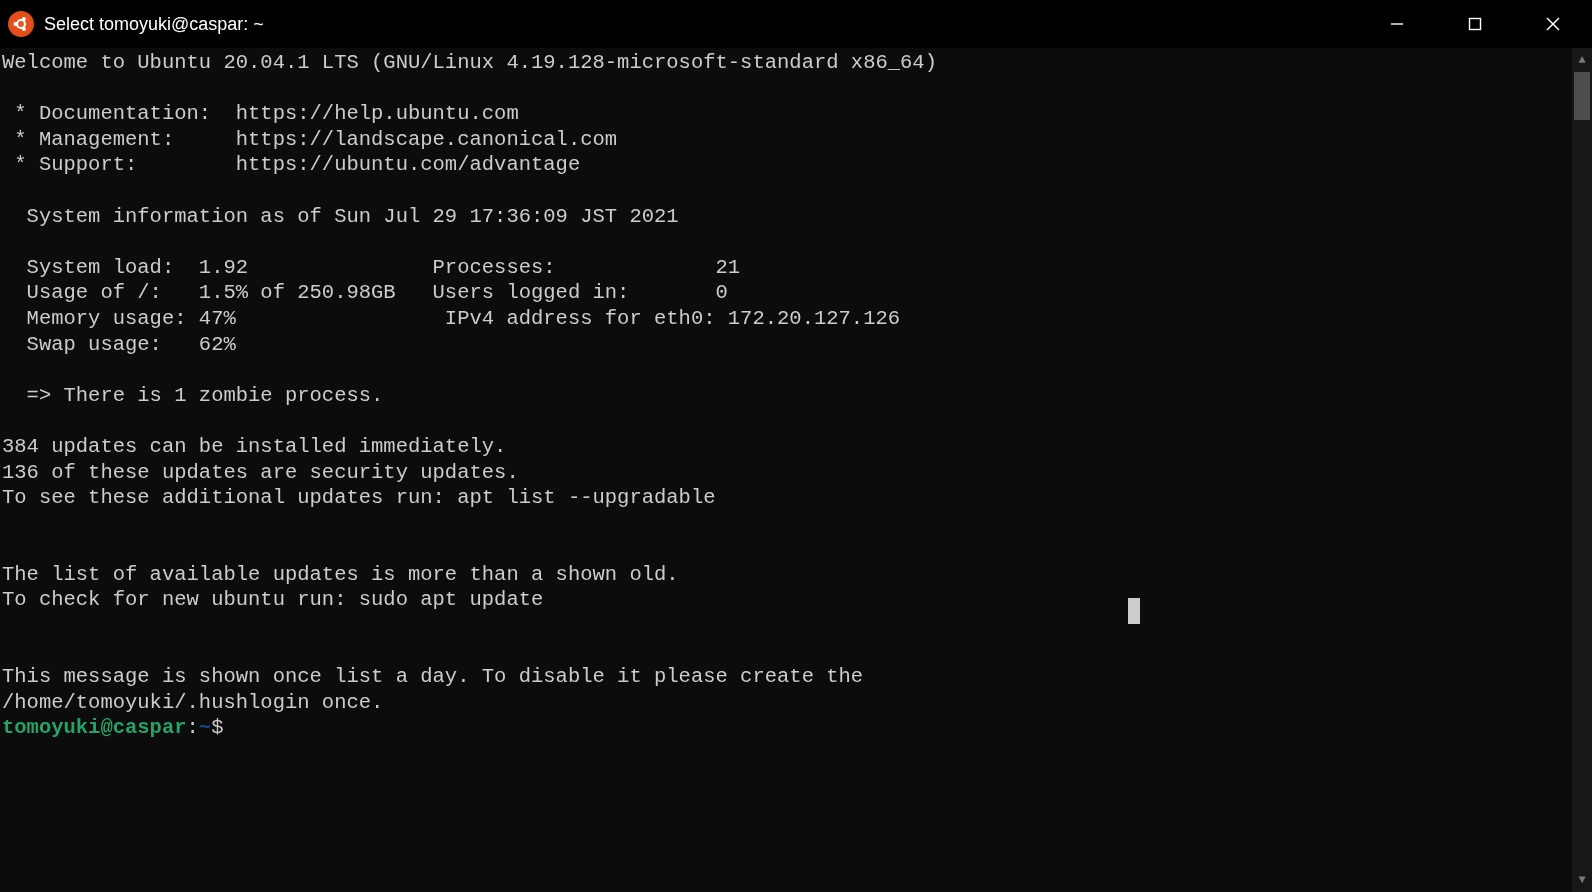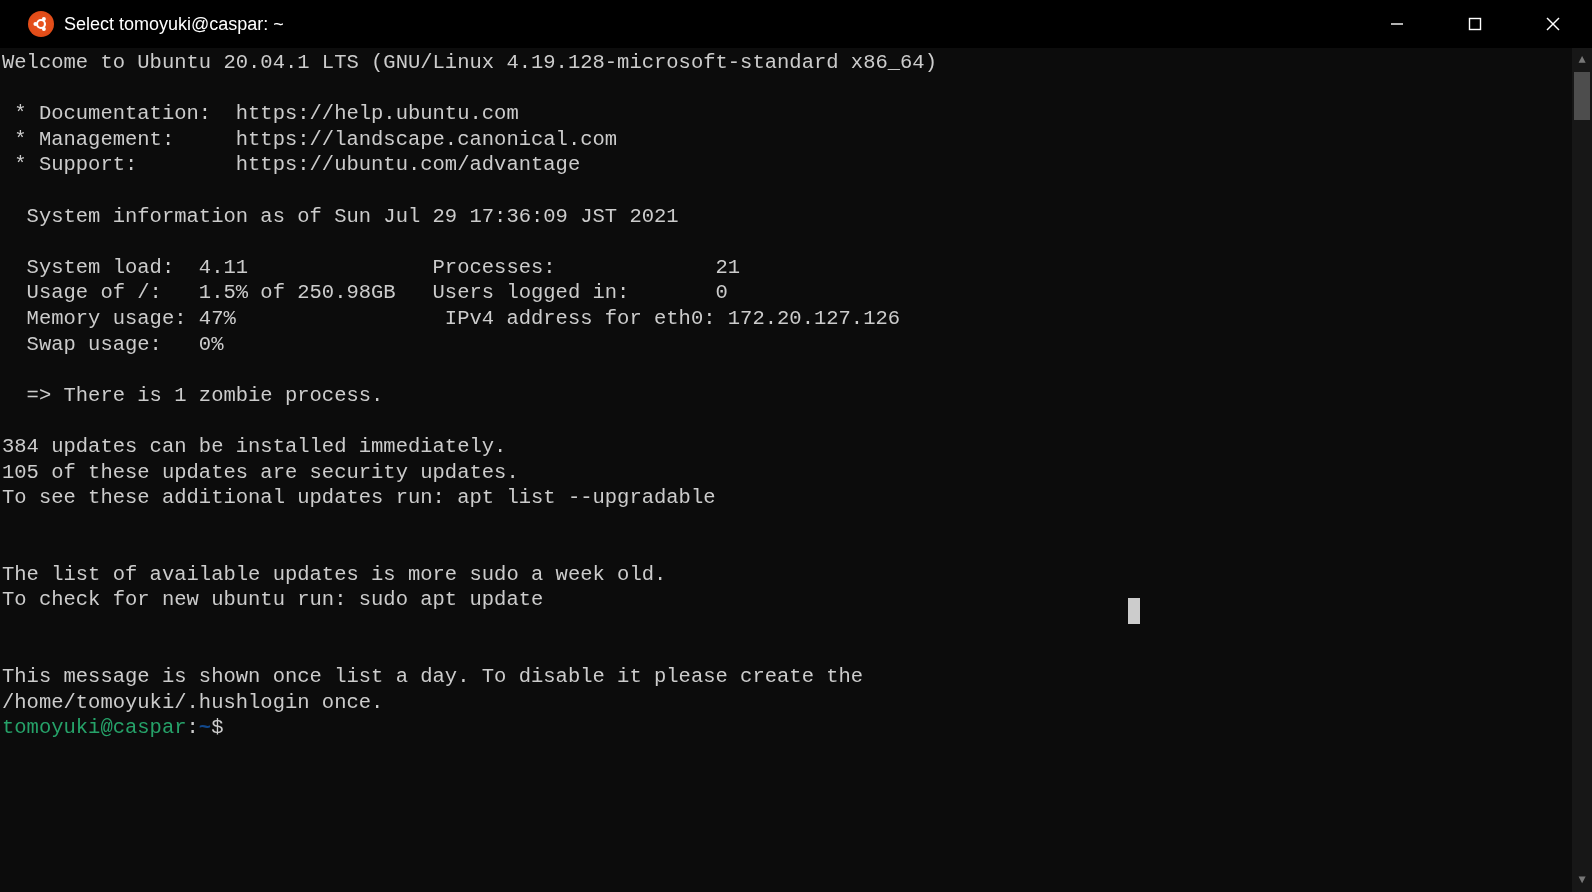--- a/index.html
+++ b/index.html
@@ -9,21 +9,21 @@
     background: #0c0c0c;
     font-family: Consolas, 'Courier New', monospace;
     color: #ccc;
     overflow: hidden;
   }
   .titlebar {
     height: 48px;
     background: #000;
     display: flex;
     align-items: center;
-    padding-left: 28px;
+    padding-left: 8px;
     position: relative;
   }
   .ubuntu-icon {
     width: 26px;
     height: 26px;
     background: radial-gradient(circle at 50% 50%, #e95420 0%, #dd4814 100%);
     border-radius: 50%;
     display: inline-flex;
     align-items: center;
     justify-content: center;
@@ -85,21 +85,21 @@
     bottom: 0;
   }
   .scroll-thumb {
     position: absolute;
     top: 24px;
     left: 2px;
     width: 16px;
     height: 48px;
     background: #4d4d4d;
   }
-  .prompt-user { color: #26a269; font-weight: normal; margin-top: 32px; }
+  .prompt-user { color: #26a269; font-weight: bold; margin-top: 32px; }
   .prompt-colon { color: #ccc; }
   .prompt-path { color: #12488b; font-weight: bold; }
   .prompt-dollar { color: #ccc; }
   .cursor-block {
     position: absolute;
     width: 12px;
     height: 26px;
     background: #ccc;
     top: 550px;
     left: 1128px;
@@ -139,33 +139,33 @@
 </div>
 
 <div class="terminal-body"><span>Welcome to Ubuntu 20.04.1 LTS (GNU/Linux 4.19.128-microsoft-standard x86_64)</span>
 
 <span> * Documentation:  https://help.ubuntu.com</span>
 <span> * Management:     https://landscape.canonical.com</span>
 <span> * Support:        https://ubuntu.com/advantage</span>
 
 <span>  System information as of Sun Jul 29 17:36:09 JST 2021</span>
 
-<span>  System load:  4.11               Processes:             21</span>
+<span>  System load:  1.92               Processes:             21</span>
 <span>  Usage of /:   1.5% of 250.98GB   Users logged in:       0</span>
 <span>  Memory usage: 47%                 IPv4 address for eth0: 172.20.127.126</span>
-<span>  Swap usage:   0%</span>
+<span>  Swap usage:   62%</span>
 
 <span>  =&gt; There is 1 zombie process.</span>
 
 <span>384 updates can be installed immediately.</span>
-<span>105 of these updates are security updates.</span>
+<span>136 of these updates are security updates.</span>
 <span>To see these additional updates run: apt list --upgradable</span>
 
 
-<span>The list of available updates is more sudo a week old.</span>
+<span>The list of available updates is more than a shown old.</span>
 <span>To check for new ubuntu run: sudo apt update</span>
 
 
 <span>This message is shown once list a day. To disable it please create the</span>
 <span>/home/tomoyuki/.hushlogin once.</span>
 <span class="prompt-user">tomoyuki@caspar</span><span class="prompt-colon">:</span><span class="prompt-path">~</span><span class="prompt-dollar">$</span>
 <div class="cursor-block"></div>
 </div>
 
 <div class="scrollbar">

